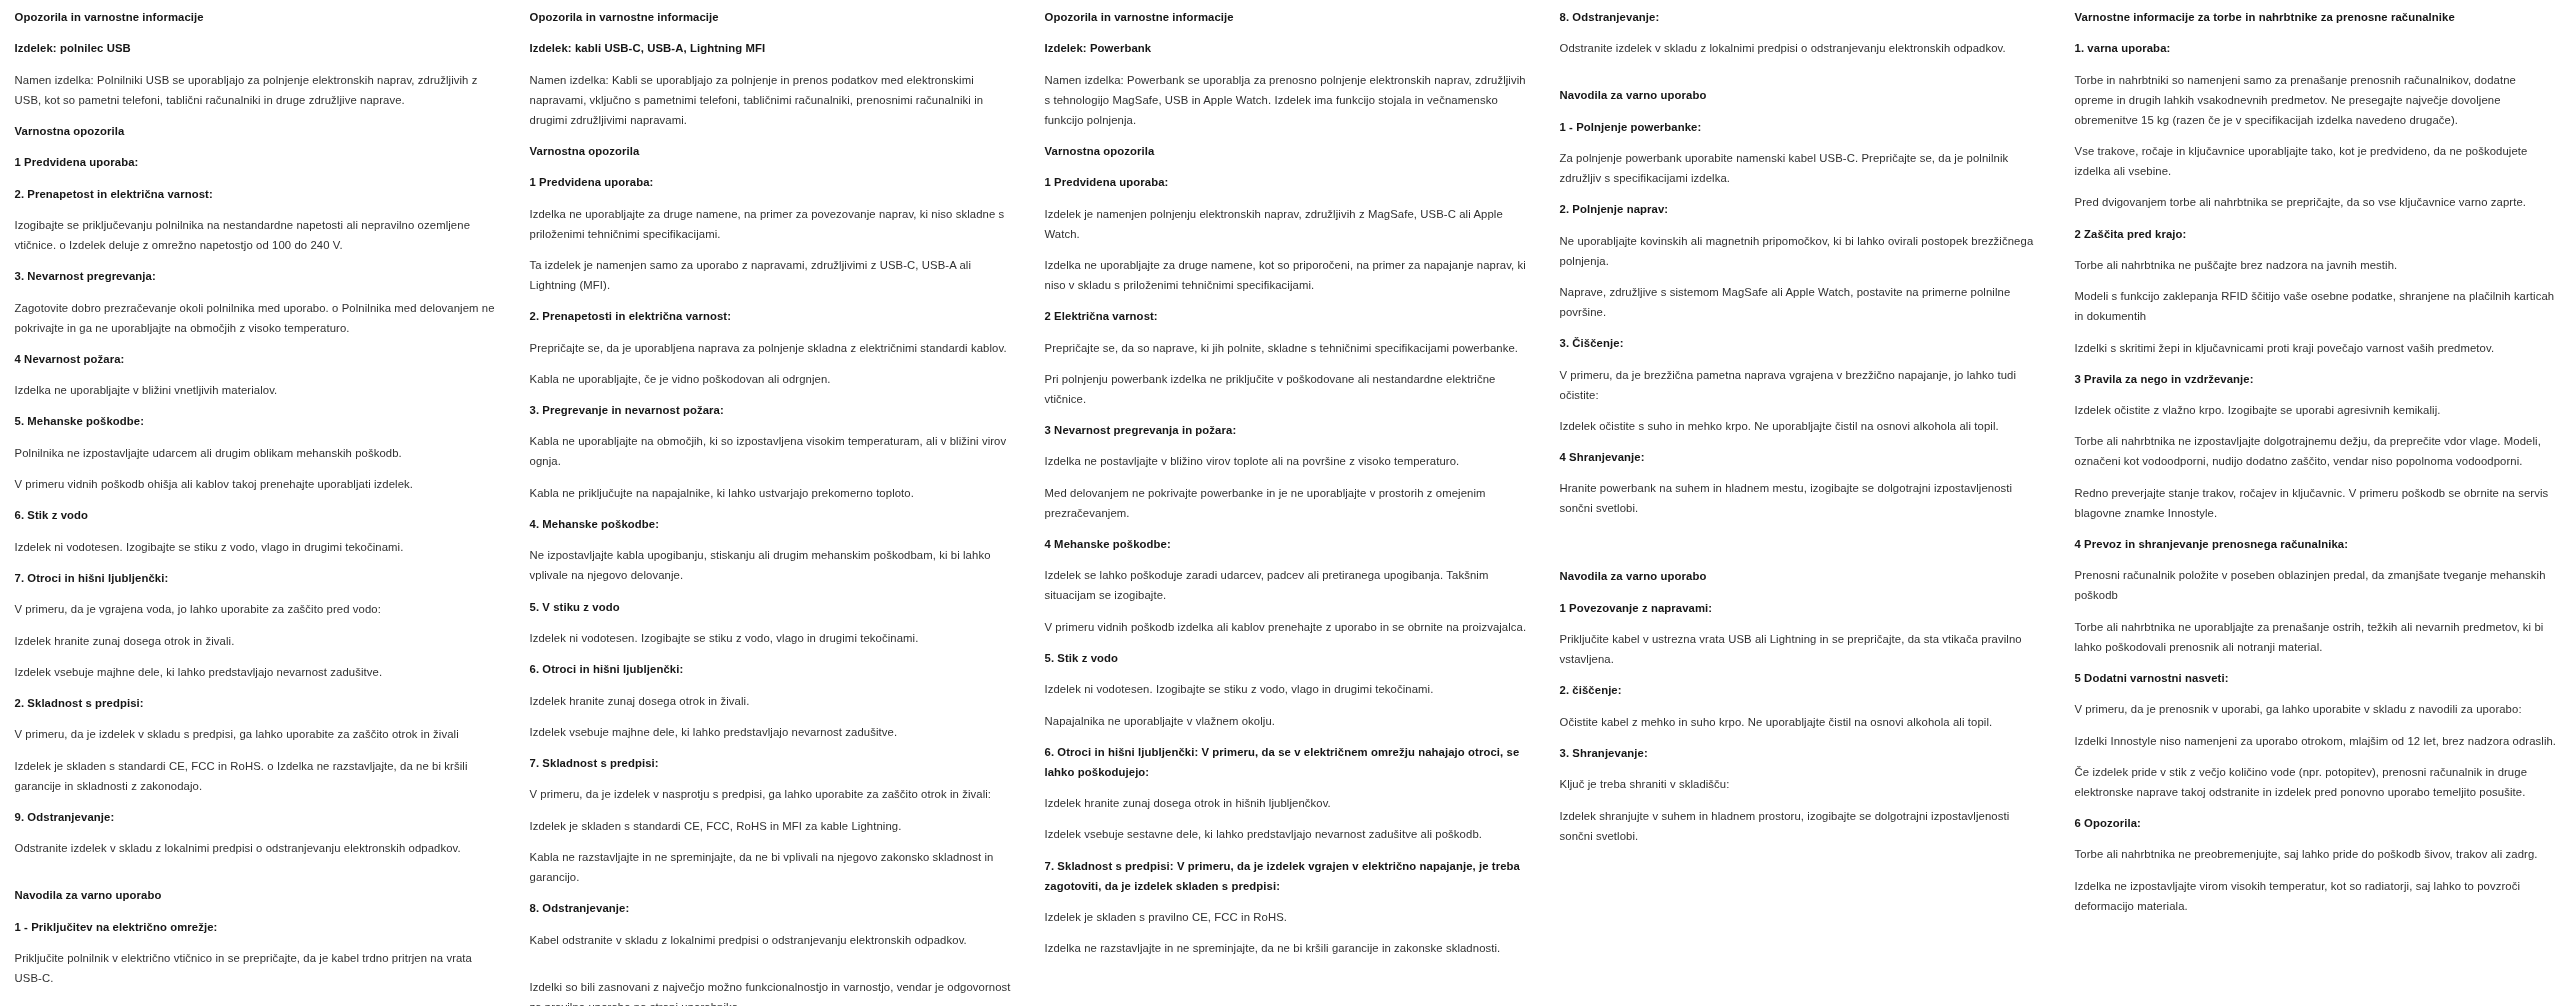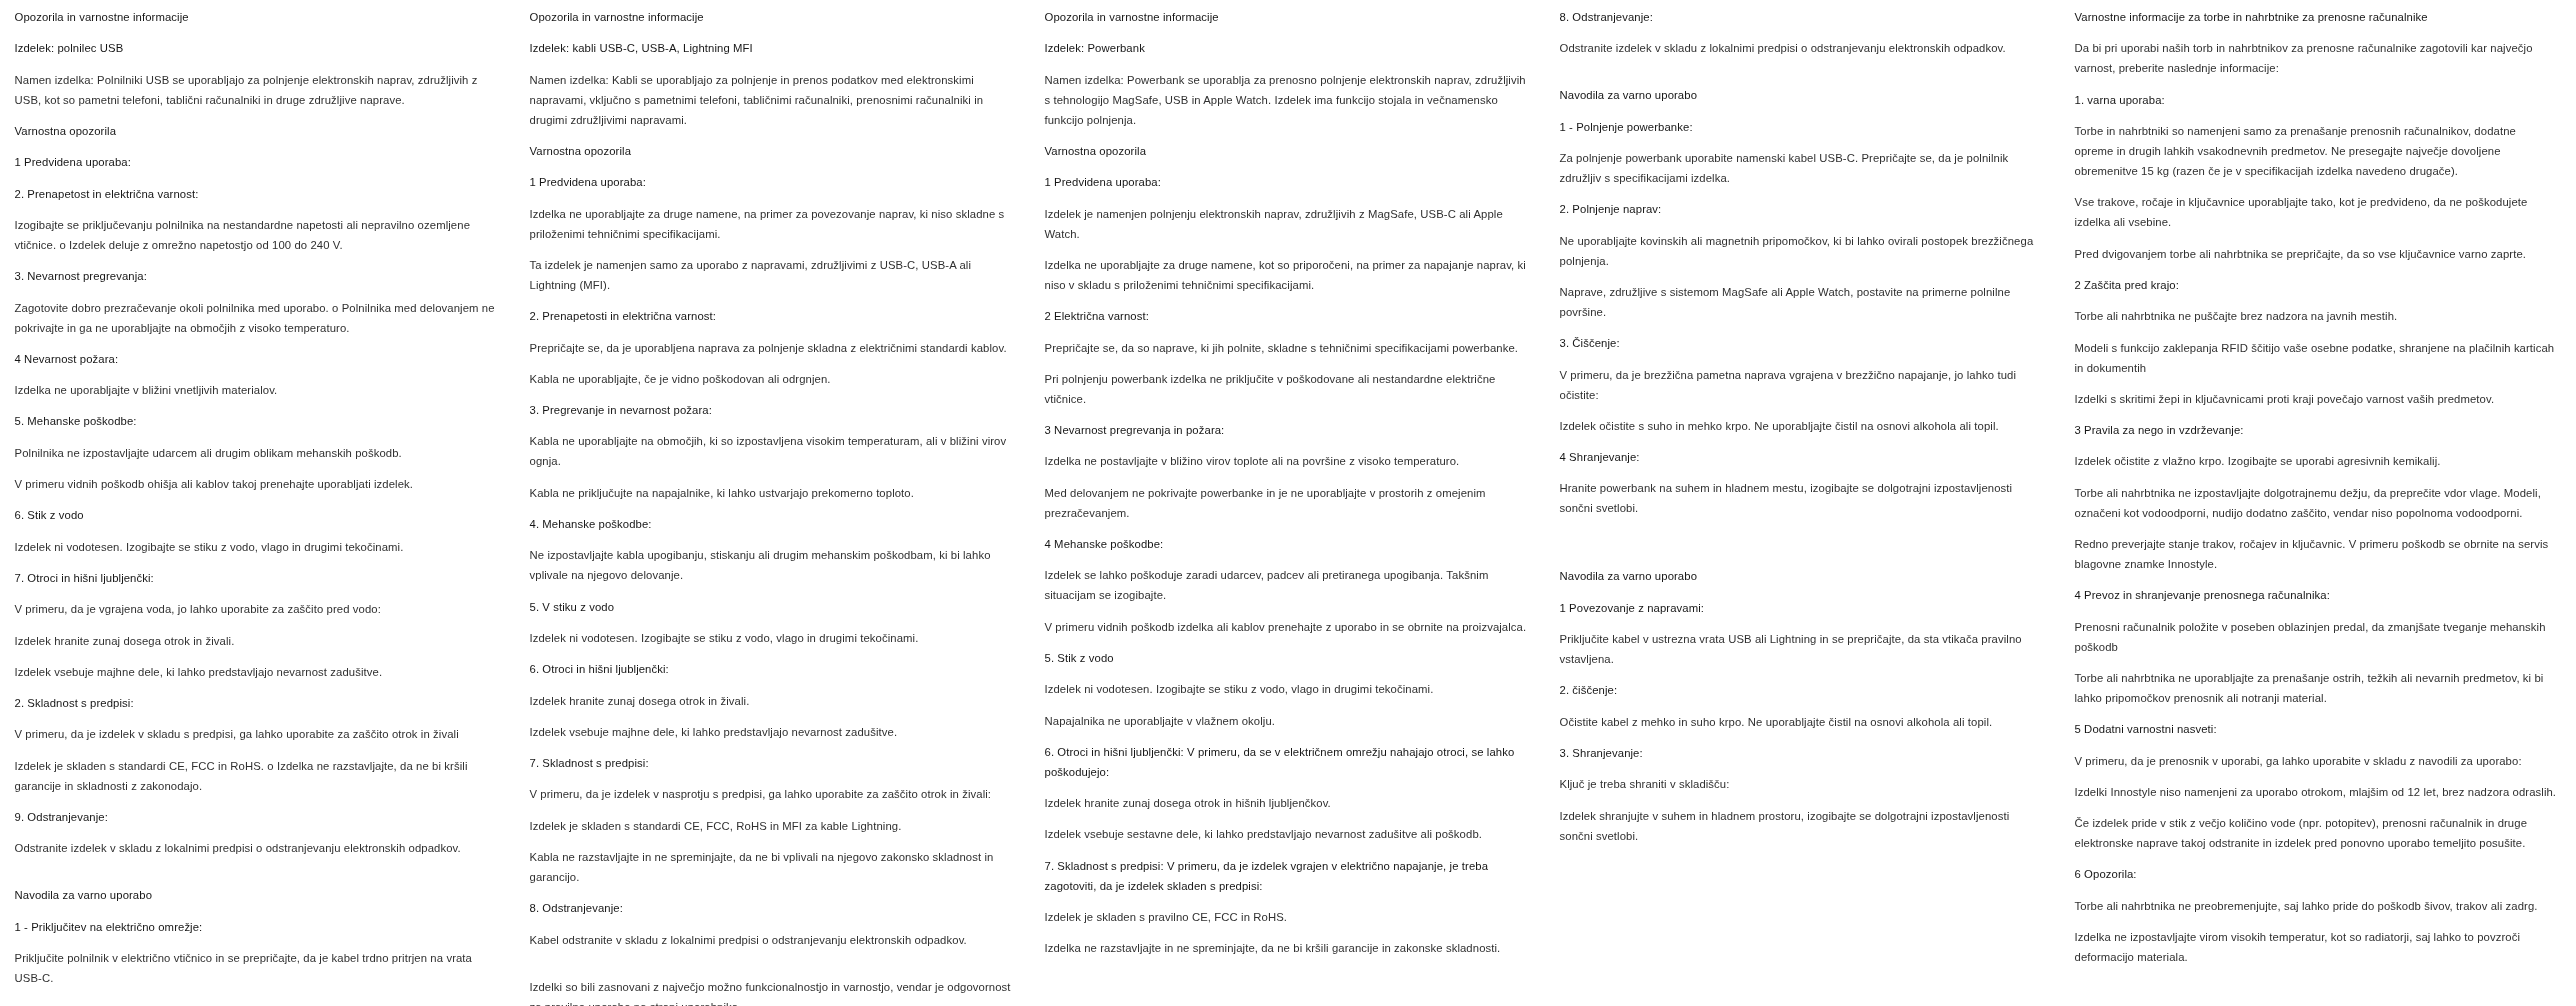--- a/index.html
+++ b/index.html
@@ -25,21 +25,21 @@
     box-sizing: border-box;
     padding: 7.2px 17.7px 0 14.5px;
   }
   .block {
     font-size: 11.3px;
     line-height: 20px;
     margin: 0 0 11.3px 0;
     letter-spacing: 0.1px;
   }
   .block.h {
-    font-weight: normal;
+    font-weight: bold;
     color: #161616;
   }
   .block.g1 { margin-top: 27px; }
   .block.g2 { margin-top: 48px; }
 </style>
 </head>
 <body>
 
 <div class="doc">
   <div class="col">
@@ -146,36 +146,35 @@
       <div class="block h">1 Povezovanje z napravami:</div>
       <div class="block">Priključite kabel v ustrezna vrata USB ali Lightning in se prepričajte, da sta vtikača pravilno vstavljena.</div>
       <div class="block h">2. čiščenje:</div>
       <div class="block">Očistite kabel z mehko in suho krpo. Ne uporabljajte čistil na osnovi alkohola ali topil.</div>
       <div class="block h">3. Shranjevanje:</div>
       <div class="block">Ključ je treba shraniti v skladišču:</div>
       <div class="block">Izdelek shranjujte v suhem in hladnem prostoru, izogibajte se dolgotrajni izpostavljenosti sončni svetlobi.</div>
     </div>
   <div class="col">
       <div class="block h">Varnostne informacije za torbe in nahrbtnike za prenosne računalnike</div>
-      <div class="block">Da bi pri uporabi naših torb in nahrbtnikov za prenosne računalnike zagotovili kar največjo varnost, preberite naslednje informacije:</div>
       <div class="block h">1. varna uporaba:</div>
       <div class="block">Torbe in nahrbtniki so namenjeni samo za prenašanje prenosnih računalnikov, dodatne opreme in drugih lahkih vsakodnevnih predmetov. Ne presegajte največje dovoljene obremenitve 15 kg (razen če je v specifikacijah izdelka navedeno drugače).</div>
       <div class="block">Vse trakove, ročaje in ključavnice uporabljajte tako, kot je predvideno, da ne poškodujete izdelka ali vsebine.</div>
       <div class="block">Pred dvigovanjem torbe ali nahrbtnika se prepričajte, da so vse ključavnice varno zaprte.</div>
       <div class="block h">2 Zaščita pred krajo:</div>
       <div class="block">Torbe ali nahrbtnika ne puščajte brez nadzora na javnih mestih.</div>
       <div class="block">Modeli s funkcijo zaklepanja RFID ščitijo vaše osebne podatke, shranjene na plačilnih karticah in dokumentih</div>
       <div class="block">Izdelki s skritimi žepi in ključavnicami proti kraji povečajo varnost vaših predmetov.</div>
       <div class="block h">3 Pravila za nego in vzdrževanje:</div>
       <div class="block">Izdelek očistite z vlažno krpo. Izogibajte se uporabi agresivnih kemikalij.</div>
       <div class="block">Torbe ali nahrbtnika ne izpostavljajte dolgotrajnemu dežju, da preprečite vdor vlage. Modeli, označeni kot vodoodporni, nudijo dodatno zaščito, vendar niso popolnoma vodoodporni.</div>
       <div class="block">Redno preverjajte stanje trakov, ročajev in ključavnic. V primeru poškodb se obrnite na servis blagovne znamke Innostyle.</div>
       <div class="block h">4 Prevoz in shranjevanje prenosnega računalnika:</div>
       <div class="block">Prenosni računalnik položite v poseben oblazinjen predal, da zmanjšate tveganje mehanskih poškodb</div>
-      <div class="block">Torbe ali nahrbtnika ne uporabljajte za prenašanje ostrih, težkih ali nevarnih predmetov, ki bi lahko pripomočkov prenosnik ali notranji material.</div>
+      <div class="block">Torbe ali nahrbtnika ne uporabljajte za prenašanje ostrih, težkih ali nevarnih predmetov, ki bi lahko poškodovali prenosnik ali notranji material.</div>
       <div class="block h">5 Dodatni varnostni nasveti:</div>
       <div class="block">V primeru, da je prenosnik v uporabi, ga lahko uporabite v skladu z navodili za uporabo:</div>
       <div class="block">Izdelki Innostyle niso namenjeni za uporabo otrokom, mlajšim od 12 let, brez nadzora odraslih.</div>
       <div class="block">Če izdelek pride v stik z večjo količino vode (npr. potopitev), prenosni računalnik in druge elektronske naprave takoj odstranite in izdelek pred ponovno uporabo temeljito posušite.</div>
       <div class="block h">6 Opozorila:</div>
       <div class="block">Torbe ali nahrbtnika ne preobremenjujte, saj lahko pride do poškodb šivov, trakov ali zadrg.</div>
       <div class="block">Izdelka ne izpostavljajte virom visokih temperatur, kot so radiatorji, saj lahko to povzroči deformacijo materiala.</div>
     </div>
 </div>
 

